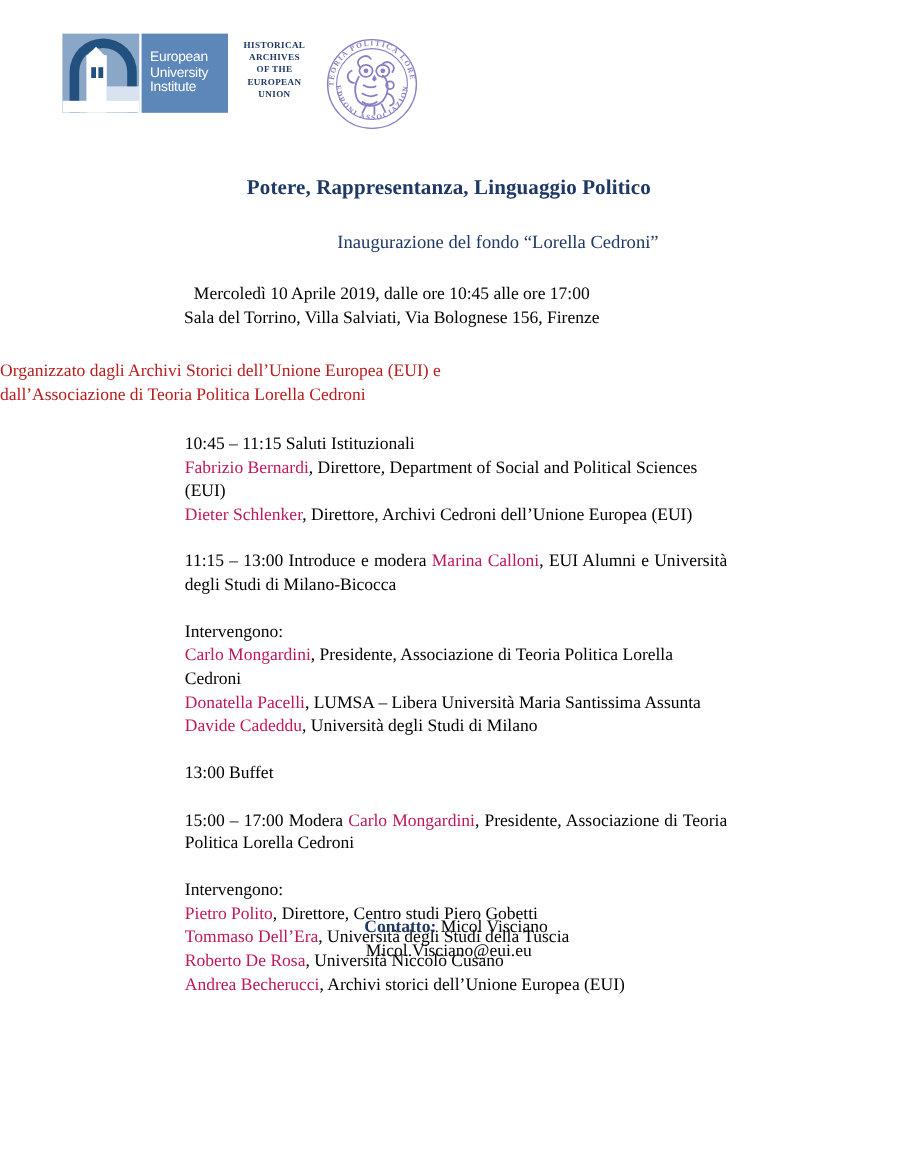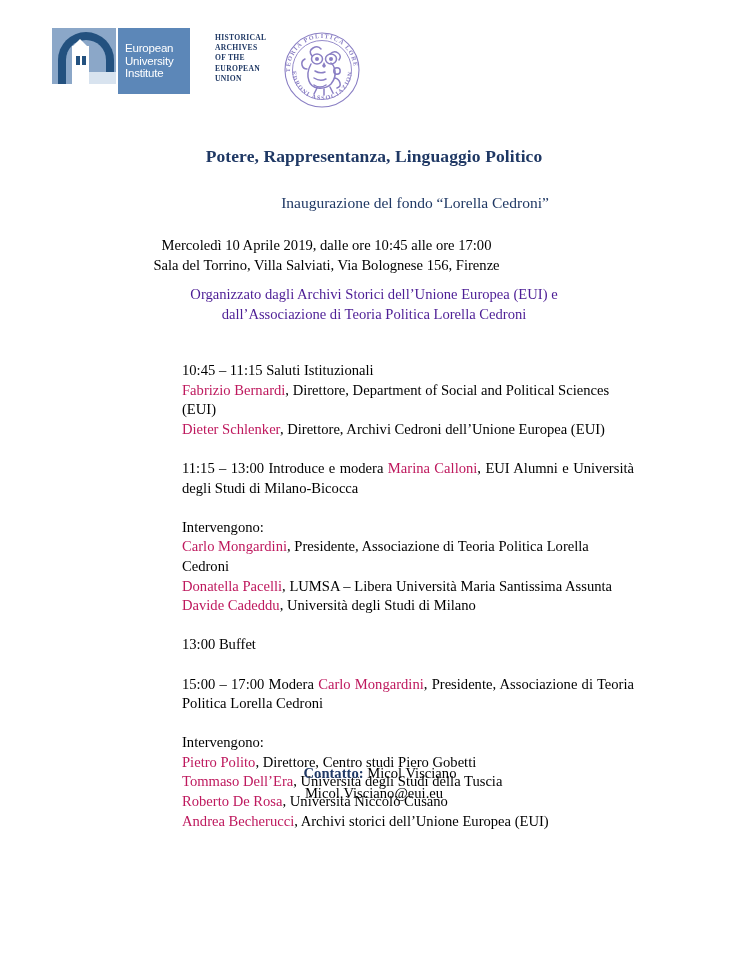--- a/index.html
+++ b/index.html
@@ -118,23 +118,24 @@
   }
   .eui-wordmark .wm-lines {
     font-family: "Liberation Sans", "DejaVu Sans", sans-serif;
     color: #ffffff;
     font-size: 11.5px;
     line-height: 12.5px;
     letter-spacing: -0.2px;
   }
 
   .hae-block {
-    margin-left: 25px;
+    margin-left: 13px;
     padding-top: 5px;
     flex: 0 0 auto;
+    text-align: center;
   }
   .hae-block .hae-lines {
     font-family: "Liberation Serif", "DejaVu Serif", serif;
     color: #1f3864;
     font-size: 7.6px;
     line-height: 10.2px;
     letter-spacing: 0.3px;
     font-weight: bold;
   }
 
@@ -179,38 +180,37 @@
     width: 653px;
     text-align: center;
     font-size: 14.6px;
     line-height: 20px;
     color: #000000;
   }
 
   .organised {
     position: absolute;
     left: 0;
-    top: 284px;
-    width: 748px;
-    text-align: center;
+    top: 299px;
+    width: 748px;
+    text-align: left;
     font-size: 14.6px;
     line-height: 20px;
-    color: #4c1d95;
+    color: #b91c1c;
   }
 
   
   .programme {
     position: absolute;
     left: 154px;
     top: 361px;
     width: 452px;
     font-size: 14.6px;
     line-height: 19.6px;
     color: #000000;
-    margin-left: 28px;
   }
   .blk { margin: 0 0 0 0; }
   .blk + .blk { margin-top: 19.6px; }
   .line { display: block; }
   .just { text-align: justify; text-justify: inter-word; }
   .name {
     color: #be185d;
     font-weight: normal;
   }
 

